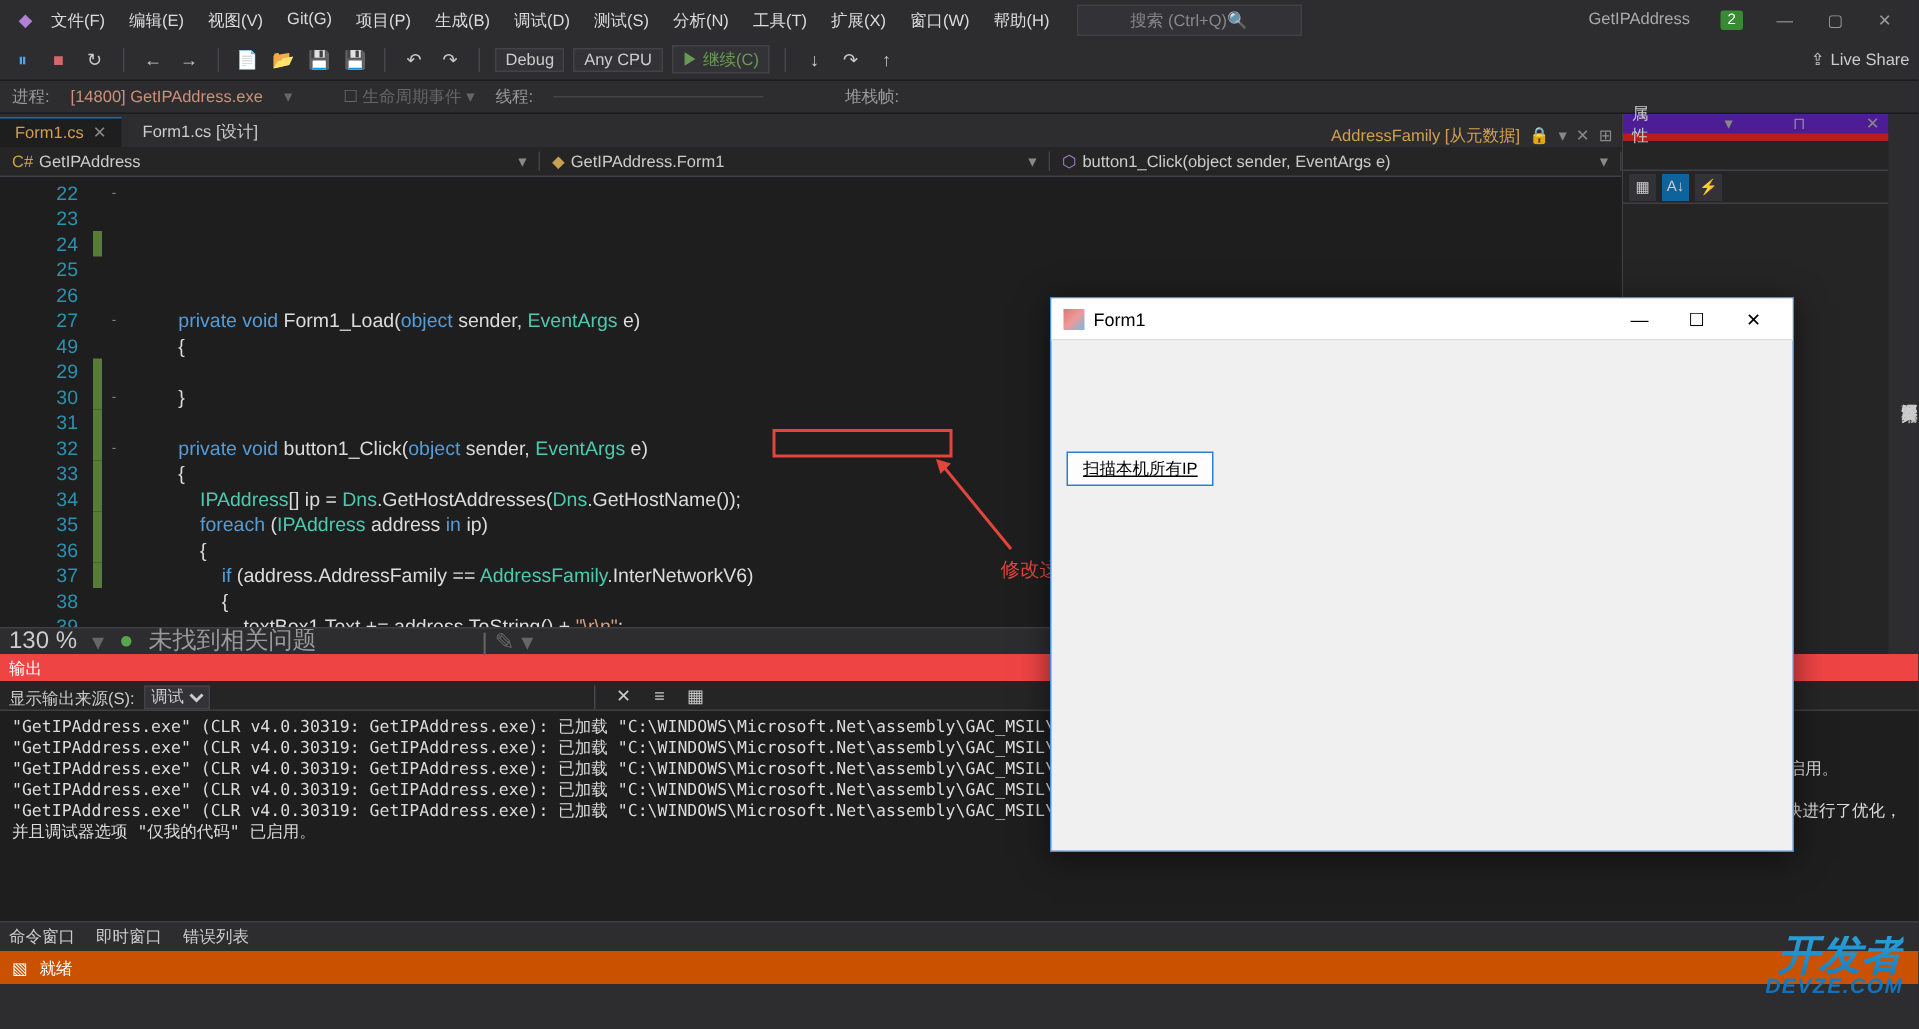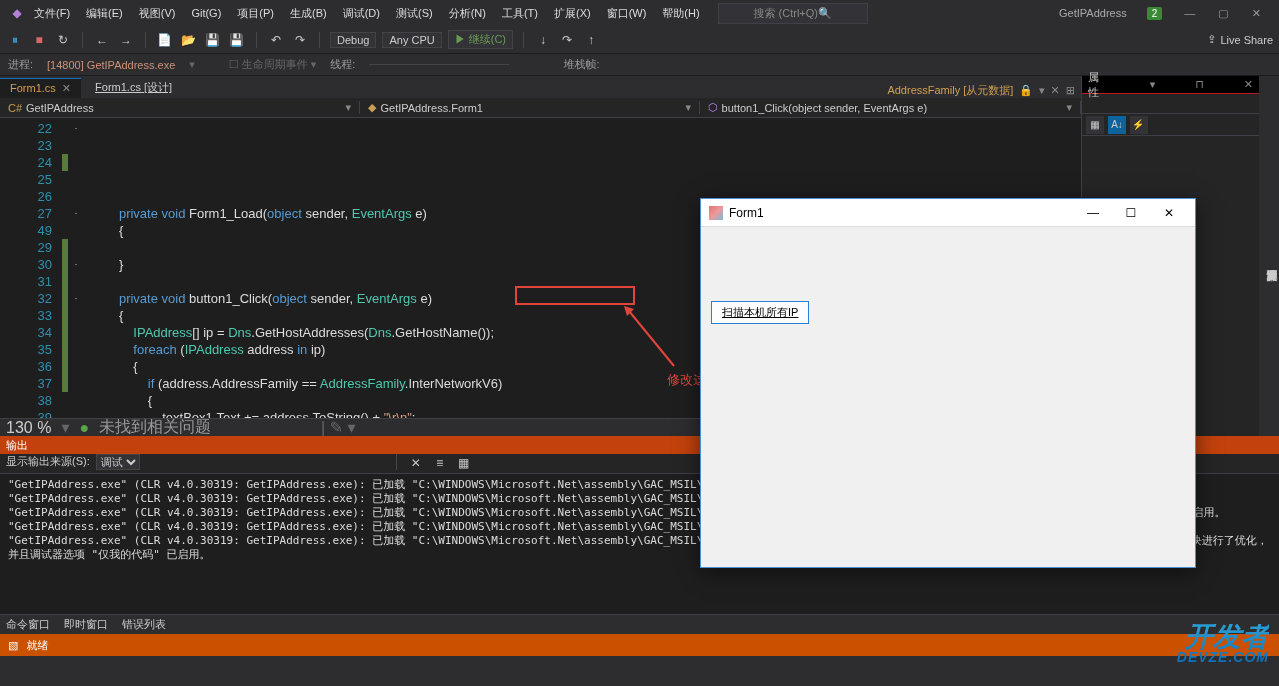--- a/index.html
+++ b/index.html
@@ -24,21 +24,21 @@
 .process-bar { height: 22px; background: #2d2d30; border-bottom: 1px solid #1b1b1c; display: flex; align-items: center; padding: 0 8px; font-size: 11px; color: #999; gap: 14px; }
 .process-bar .orange { color: #ce9178; }
 
 .body-area { display: flex; height: 360px; }
 .editor-col { flex: 1; display: flex; flex-direction: column; background: #1e1e1e; position: relative; }
 .right-panel { width: 178px; background: #252526; border-left: 1px solid #3f3f46; display: flex; flex-direction: column; }
 .right-tab-strip { width: 20px; background: #2d2d30; display: flex; flex-direction: column; align-items: center; padding-top: 10px; writing-mode: vertical-rl; color: #ccc; font-size: 11px; gap: 8px; }
 
 .doc-tabs { height: 22px; background: #2d2d30; display: flex; align-items: flex-end; }
 .doc-tab { padding: 3px 10px; background: #1e1e1e; color: #d0a050; border-top: 1px solid #0e70c0; margin-right: 4px; cursor: pointer; }
-.doc-tab.inactive { background: #2d2d30; color: #ccc; border-top: none; text-decoration: underline; }
+.doc-tab.inactive { background: #2d2d30; color: #ccc; border-top: none; }
 .doc-tab .x { margin-left: 6px; color: #888; }
 .tab-right-icons { margin-left: auto; padding: 0 6px; color: #888; display:flex; gap:6px; align-items:center; }
 
 .nav-bar { height: 20px; background: #252526; border-bottom: 1px solid #3f3f46; display: flex; align-items: center; font-size: 11px; }
 .nav-item { padding: 0 8px; border-right: 1px solid #3f3f46; display: flex; align-items: center; gap: 4px; color: #ccc; flex: 1; }
 .nav-item .drop { margin-left: auto; color: #888; }
 .nav-icon { color: #c8a050; }
 
 .code-area { flex: 1; display: flex; background: #1e1e1e; font-family: Consolas, monospace; font-size: 13px; line-height: 17px; position: relative; overflow:hidden; }
 .gutter { width: 62px; background: #1e1e1e; color: #2b91af; text-align: right; padding-right: 10px; padding-top: 2px; }
@@ -54,29 +54,29 @@
 .type { color: #4ec9b0; }
 .str { color: #d69d85; }
 .ident { color: #dcdcdc; }
 .red-box { position: absolute; border: 2px solid #e2453c; pointer-events: none; }
 .red-arrow { position: absolute; pointer-events: none; }
 .red-text { position: absolute; color: #e2453c; font-size: 13px; font-family: "Microsoft YaHei"; }
 
 .scroll-info { height: 18px; background: #2d2d30; border-top: 1px solid #3f3f46; display: flex; align-items: center; padding: 0 6px; font-size: 16px; color: #999; gap: 10px; }
 .scroll-info .zoom { color: #ccc; }
 
-.output-header { height: 18px; background: #c2410c; color: #fff; padding: 0 6px; display: flex; align-items: center; font-size: 11px; }
-.output-toolbar { height: 20px; background: #252526; display: flex; align-items: flex-start; padding: 0 6px; gap: 6px; font-size: 11px; color: #ccc; border-bottom:1px solid #3f3f46; }
+.output-header { height: 18px; background: #ef4444; color: #fff; padding: 0 6px; display: flex; align-items: center; font-size: 11px; }
+.output-toolbar { height: 20px; background: #252526; display: flex; align-items: flex-end; padding: 0 6px; gap: 6px; font-size: 11px; color: #ccc; border-bottom:1px solid #3f3f46; }
 .output-toolbar select { background: #333337; border: 1px solid #434346; color: #ccc; font-size: 11px; }
 .output-body { height: 140px; background: #1e1e1e; color: #dcdcdc; font-family: Consolas, "SimSun", monospace; font-size: 11px; padding: 4px 8px; overflow: hidden; line-height: 14px; white-space: pre-wrap; }
 
 .bottom-tabs { height: 20px; background: #2d2d30; display: flex; align-items: center; padding: 0 6px; gap: 14px; color: #ccc; font-size: 11px; border-top: 1px solid #3f3f46; }
 .status-bar { height: 22px; background: #ca5100; color: #fff; display: flex; align-items: center; padding: 0 8px; font-size: 11px; gap: 8px; }
 
-.props-header { height: 18px; background: #000000; color: #ccc; padding: 0 6px; display: flex; align-items: center; border-bottom: 1px solid #b91c1c; gap: 40px; }
+.props-header { height: 18px; background: #4c1d95; color: #ccc; padding: 0 6px; display: flex; align-items: center; border-bottom: 5px solid #b91c1c; gap: 40px; }
 .props-header .x { margin-left: auto; color:#888; }
 .props-toolbar { height: 22px; background: #252526; display: flex; align-items: center; padding: 0 4px; gap: 4px; border-bottom: 1px solid #3f3f46; }
 .props-toolbar .pb { width: 18px; height: 18px; background: #333337; display:inline-flex; align-items:center; justify-content:center; font-size:10px; color:#ccc; }
 
 .form1-window { position: absolute; left: 700px; top: 198px; width: 496px; height: 370px; background: #f0f0f0; border: 1px solid #4a90d9; box-shadow: 0 4px 20px rgba(0,0,0,0.5); color: #000; font-size: 12px; z-index: 100; }
 .form1-title { height: 28px; background: #fff; display: flex; align-items: center; padding: 0 8px; border-bottom: 1px solid #ddd; }
 .form1-title .ficon { width: 14px; height: 14px; background: linear-gradient(135deg,#d77,#e99,#7bd); margin-right: 6px; }
 .form1-controls { margin-left: auto; display: flex; gap: 2px; }
 .form1-controls span { width: 36px; height: 22px; display: inline-flex; align-items: center; justify-content: center; cursor: pointer; }
 .form1-body { padding: 10px; display: flex; gap: 10px; align-items: flex-start; }

